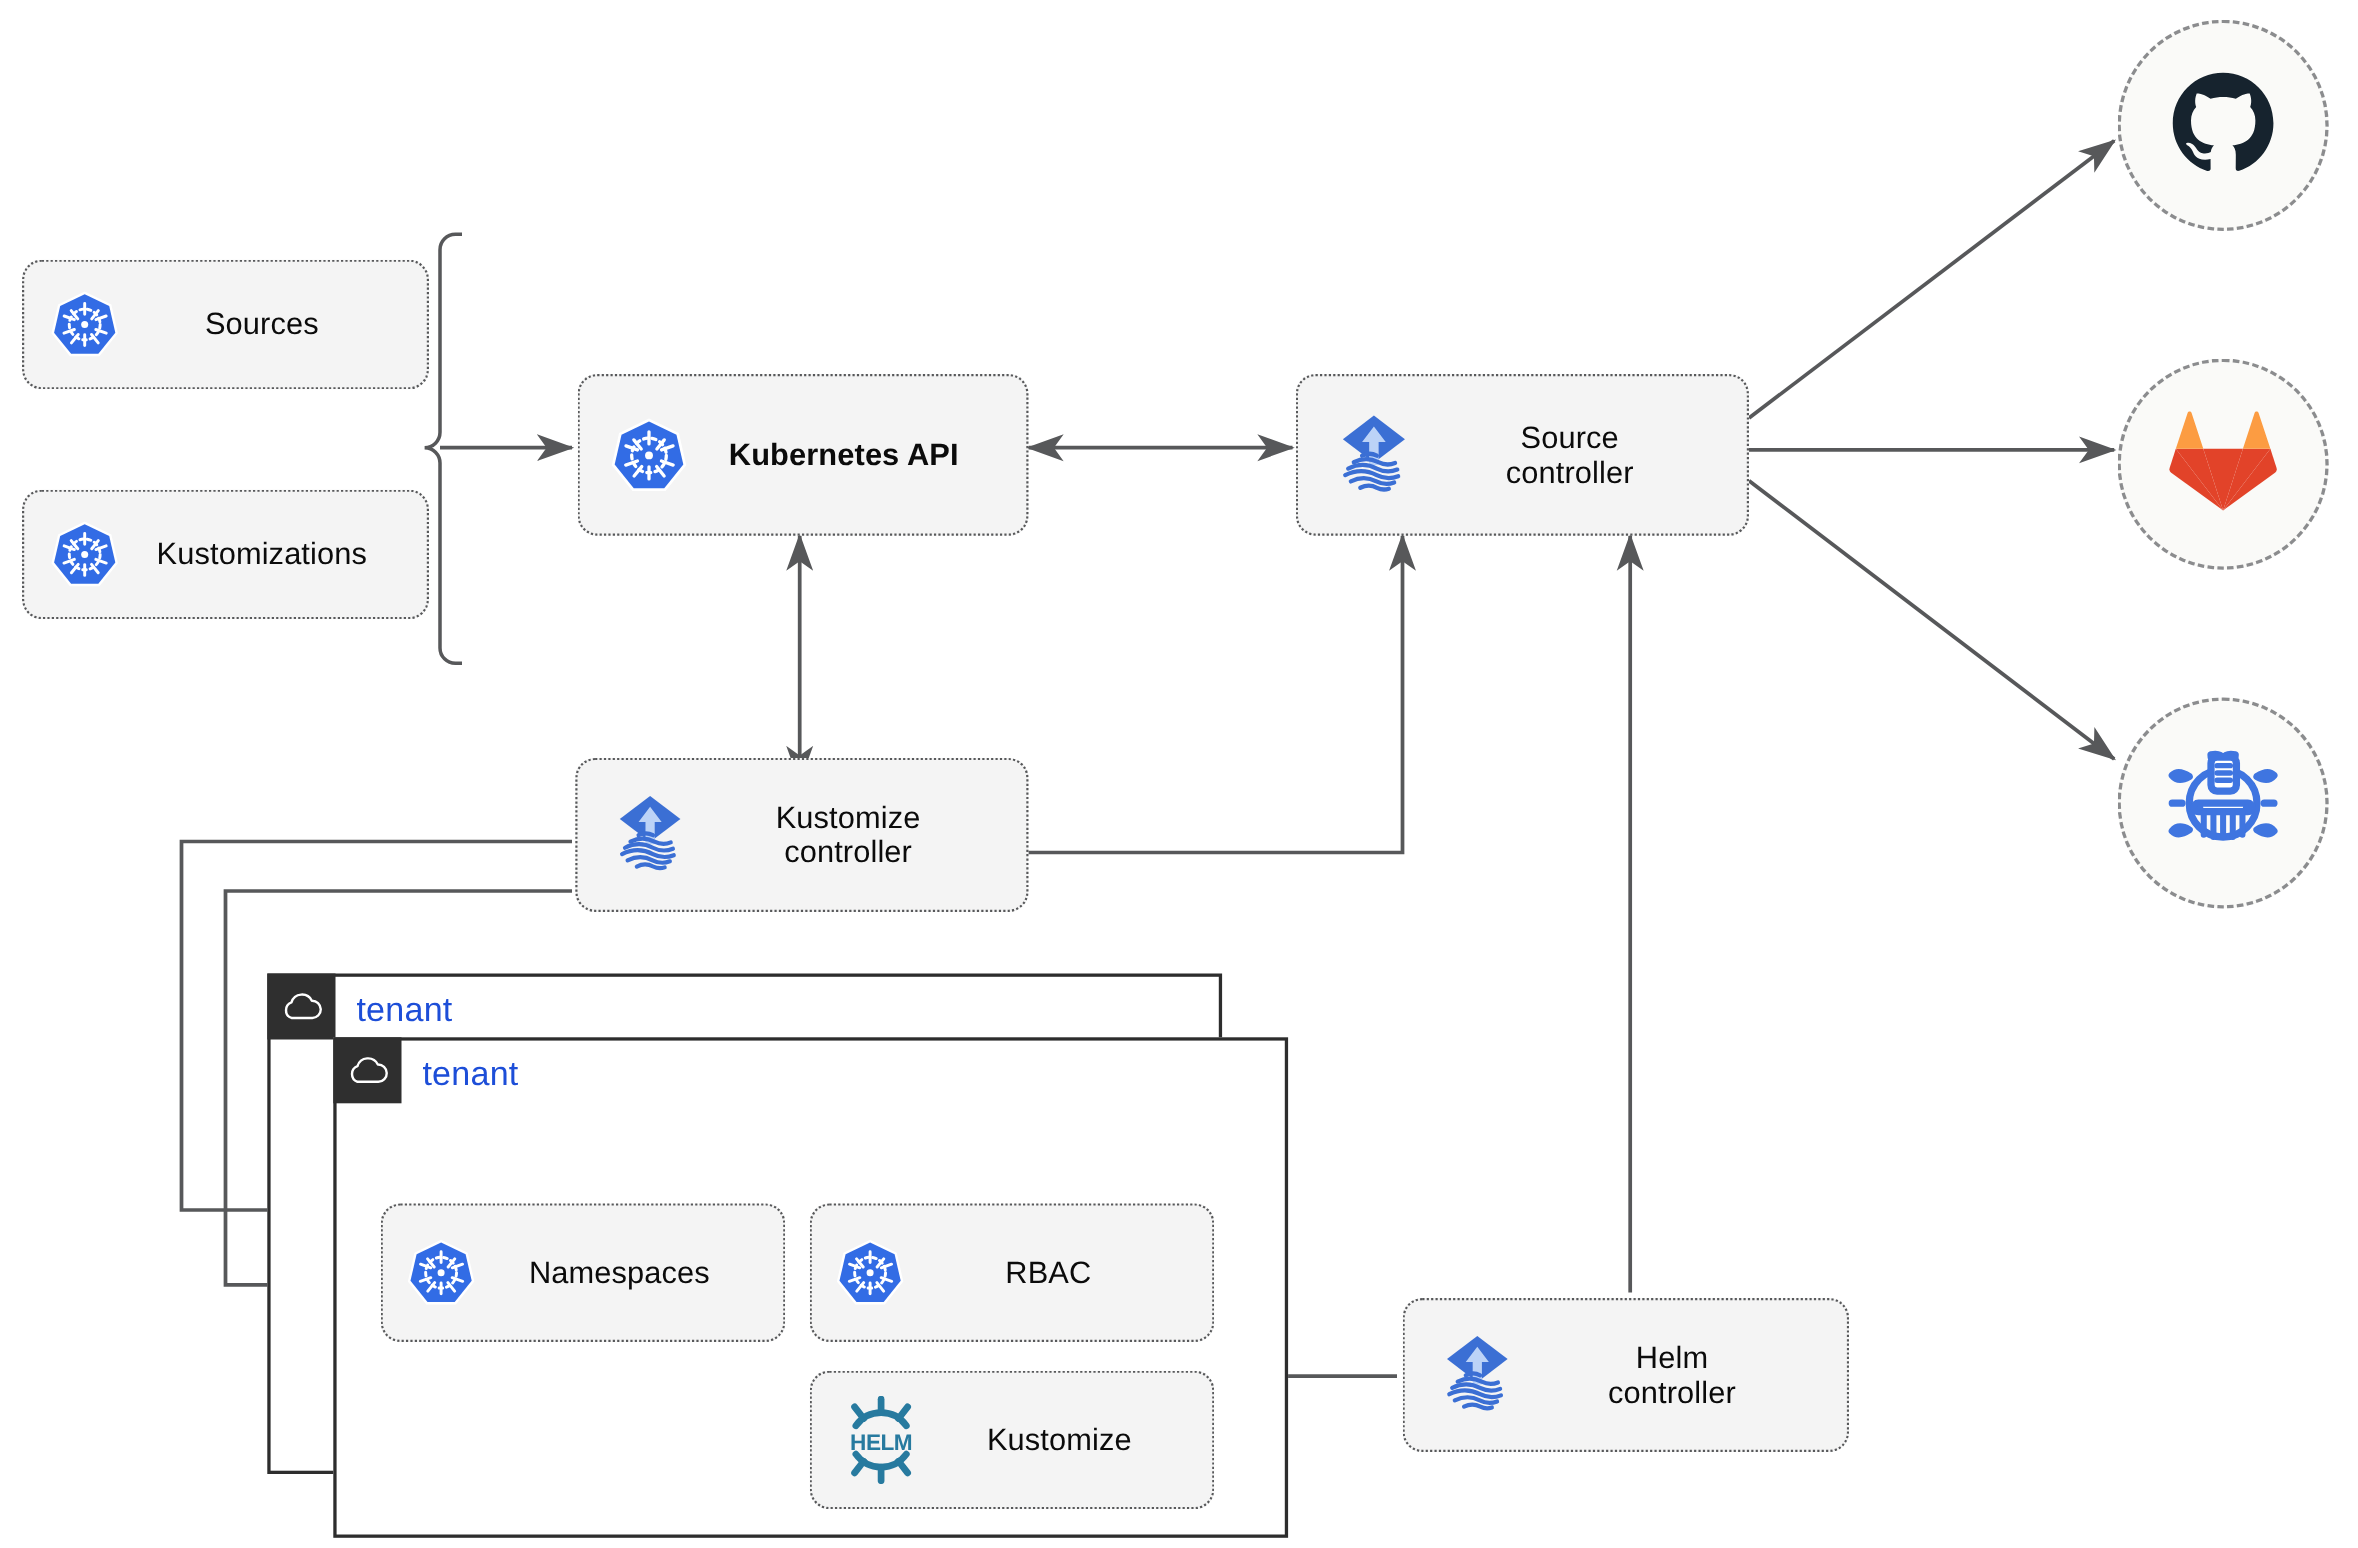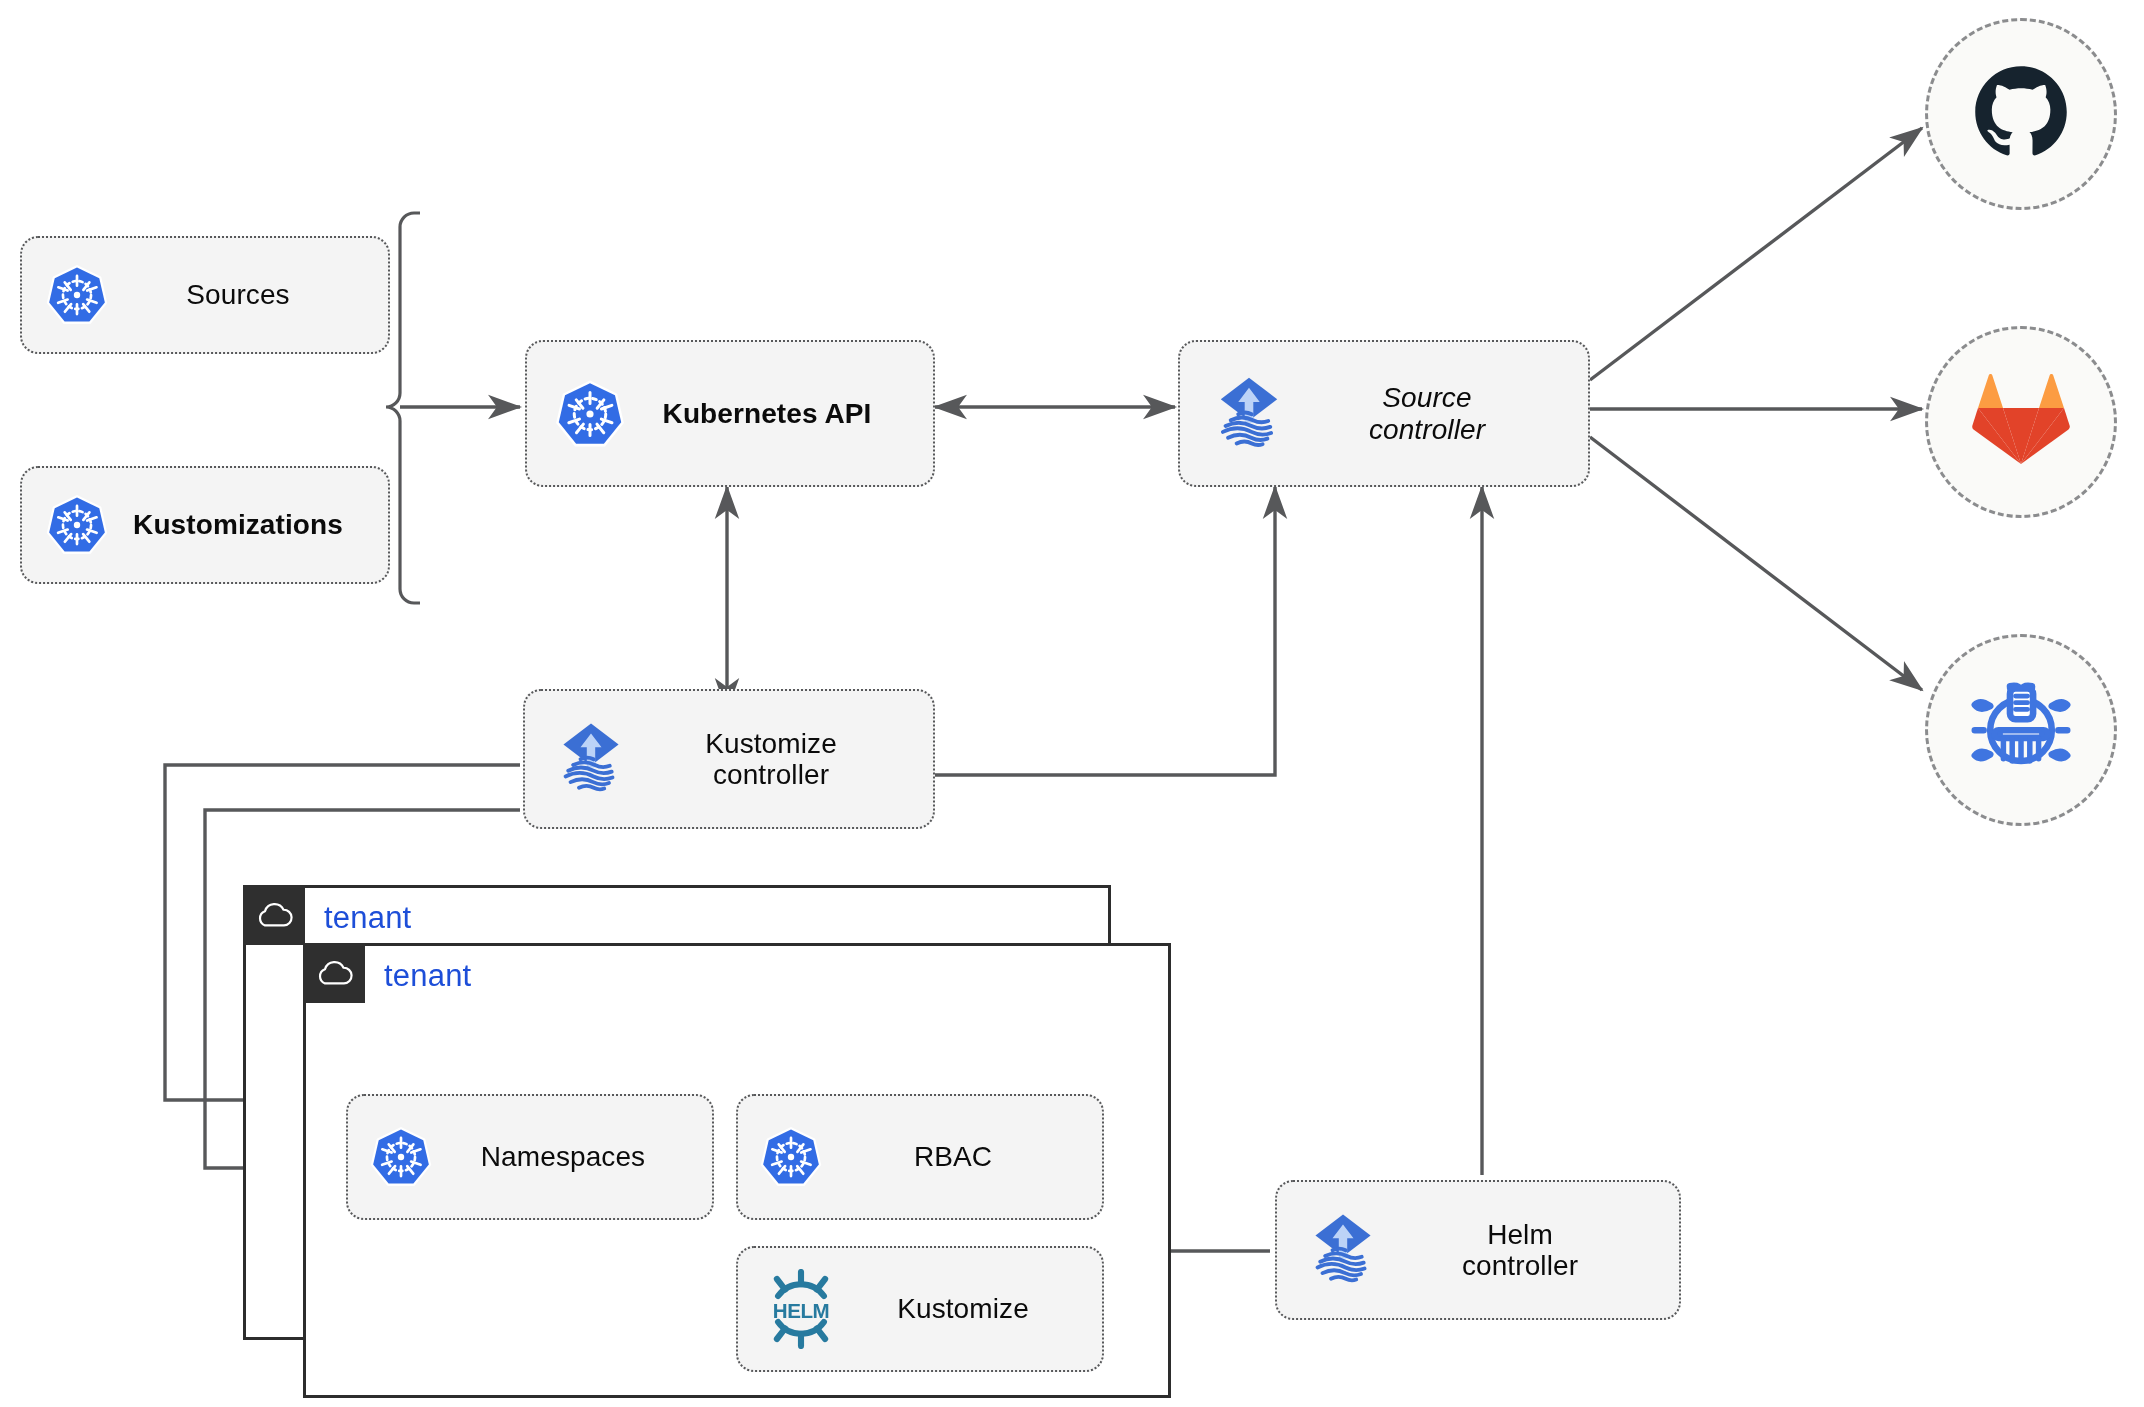--- a/index.html
+++ b/index.html
@@ -140,21 +140,21 @@
         <g fill="#ffffff" stroke="#ffffff" stroke-width="1.5" stroke-linecap="round">
           <circle cx="32" cy="32" r="3.1" stroke="none"></circle>
           <path d="M32 13.5 v9.5 M32 41 v9.5 M13.9 24.5 l9 3.2 M41.8 36.4 l9.2 3.2 M50.9 24.5 l-9 3.2 M22.9 36.4 l-9.2 3.2 M20.3 48.2 l6-7.4 M38.2 27 l5.8-7.2 M43.9 48.2 l-5.9-7.4 M25.9 27 l-5.8-7.2" stroke-width="2.6"></path>
           <circle cx="32" cy="32" r="13.6" fill="none" stroke-width="2.6" stroke-dasharray="3.2 3.4"></circle>
         </g>
       </svg>
     </span>
     <span class="lbl">Sources</span>
   </div>
 
-  <div class="card" style="left:20px; top:466px; width:370px; height:118px; padding:0 22px;font-weight:bold;">
+  <div class="card" style="left:20px; top:445px; width:370px; height:118px; padding:0 22px;">
     <span class="icon-slot">
       <svg width="66" height="66" viewBox="0 0 64 64">
         <path d="M32 3 L55.5 14.4 L61.3 39.8 L45 60 H19 L2.7 39.8 L8.5 14.4 Z" fill="#ffffff"></path>
         <path d="M32 5.4 L53.6 15.8 L59 39.2 L44 57.8 H20 L5 39.2 L10.4 15.8 Z" fill="#326ce5"></path>
         <g fill="#ffffff" stroke="#ffffff" stroke-linecap="round">
           <circle cx="32" cy="32" r="3.1" stroke="none"></circle>
           <path d="M32 13.5 v9.5 M32 41 v9.5 M13.9 24.5 l9 3.2 M41.8 36.4 l9.2 3.2 M50.9 24.5 l-9 3.2 M22.9 36.4 l-9.2 3.2 M20.3 48.2 l6-7.4 M38.2 27 l5.8-7.2 M43.9 48.2 l-5.9-7.4 M25.9 27 l-5.8-7.2" stroke-width="2.6"></path>
           <circle cx="32" cy="32" r="13.6" fill="none" stroke-width="2.6" stroke-dasharray="3.2 3.4"></circle>
         </g>
       </svg>
@@ -170,21 +170,21 @@
         <g fill="#ffffff" stroke="#ffffff" stroke-linecap="round">
           <circle cx="32" cy="32" r="3.1" stroke="none"></circle>
           <path d="M32 13.5 v9.5 M32 41 v9.5 M13.9 24.5 l9 3.2 M41.8 36.4 l9.2 3.2 M50.9 24.5 l-9 3.2 M22.9 36.4 l-9.2 3.2 M20.3 48.2 l6-7.4 M38.2 27 l5.8-7.2 M43.9 48.2 l-5.9-7.4 M25.9 27 l-5.8-7.2" stroke-width="2.6"></path>
           <circle cx="32" cy="32" r="13.6" fill="none" stroke-width="2.6" stroke-dasharray="3.2 3.4"></circle>
         </g>
       </svg>
     </span>
     <span class="lbl">Kubernetes API</span>
   </div>
 
-  <div class="card" style="left:1178px; top:340px; width:412px; height:147px; padding:0 26px;font-style:italic;">
+  <div class="card" style="left:1178px; top:340px; width:412px; height:147px; padding:0 26px;">
     <span class="icon-slot">
       <svg width="86" height="86" viewBox="0 0 64 64">
         <path d="M32 5 L53 21 L32 37 L11 21 Z" fill="#3b6fd4"></path>
         <path d="M32 12.5 L40 23 H35.2 V38.5 H28.8 V23 H24 Z" fill="#bcd3f7"></path>
         <g stroke="#3b6fd4" stroke-width="2.9" fill="none" stroke-linecap="round">
           <path d="M24 32.2 q5 -2.6 10 0"></path>
           <path d="M18.4 36.6 q8.4 -4.1 16.6 0 q5.6 2.8 11.3 .6"></path>
           <path d="M14.6 40.9 q9.8 -4.9 19.3 0 q6.9 3.4 13.9 .7"></path>
           <path d="M12.6 45.3 q10.9 -5.4 21.3 0 q7.2 3.6 14.5 .8"></path>
           <path d="M16.4 49.6 q8.9 -4.4 17.3 0 q6 3 12 .7"></path>

